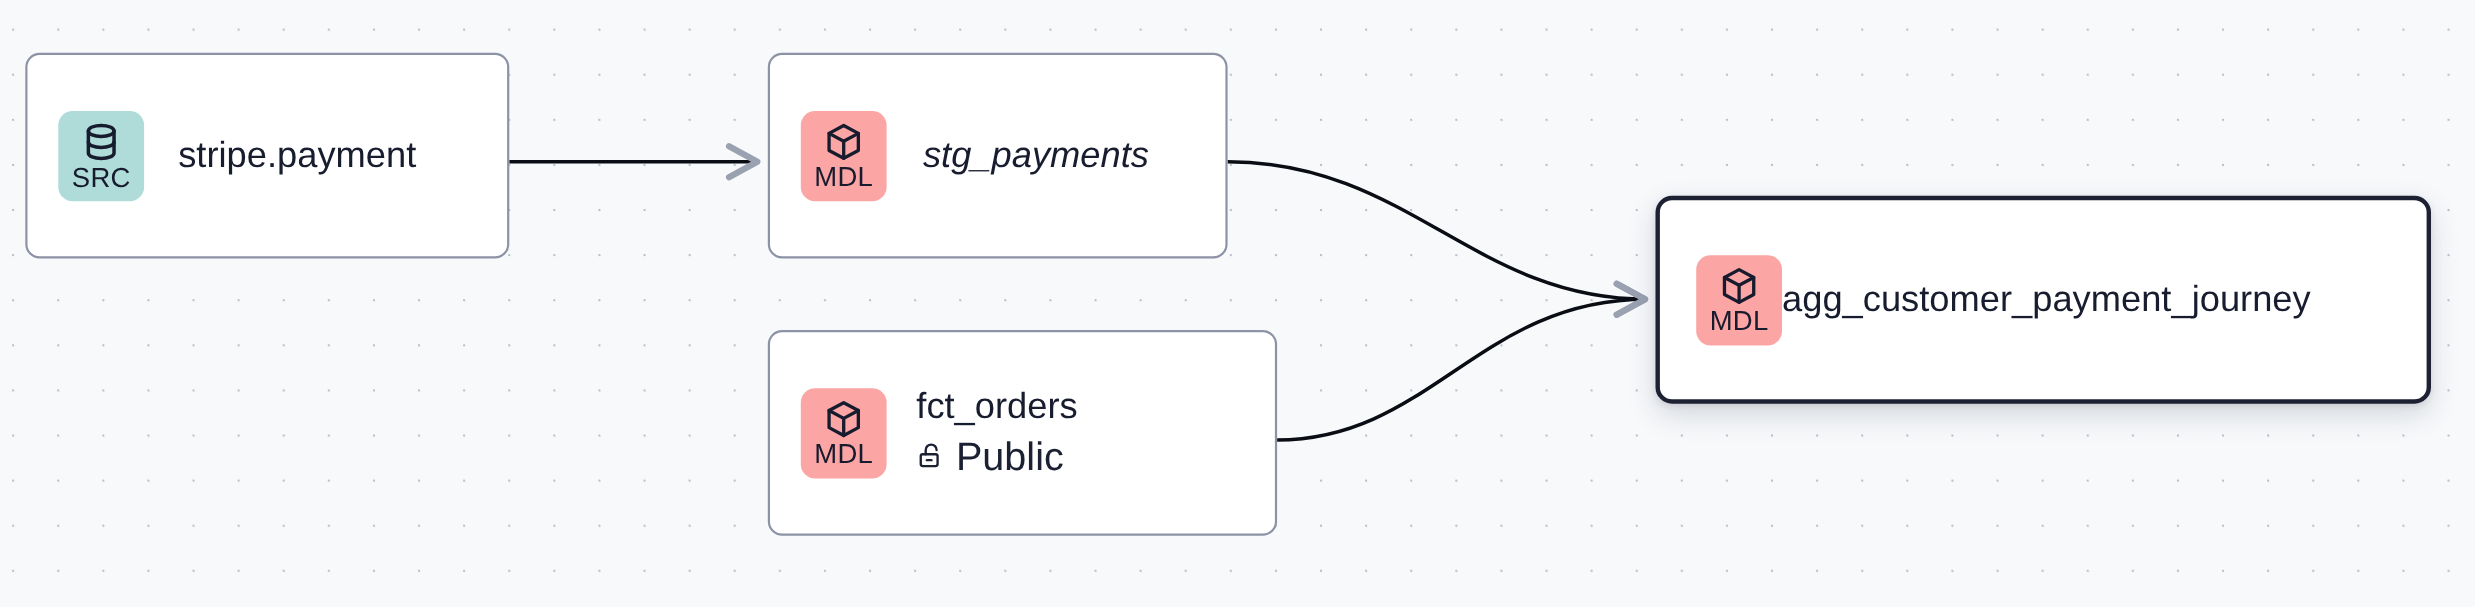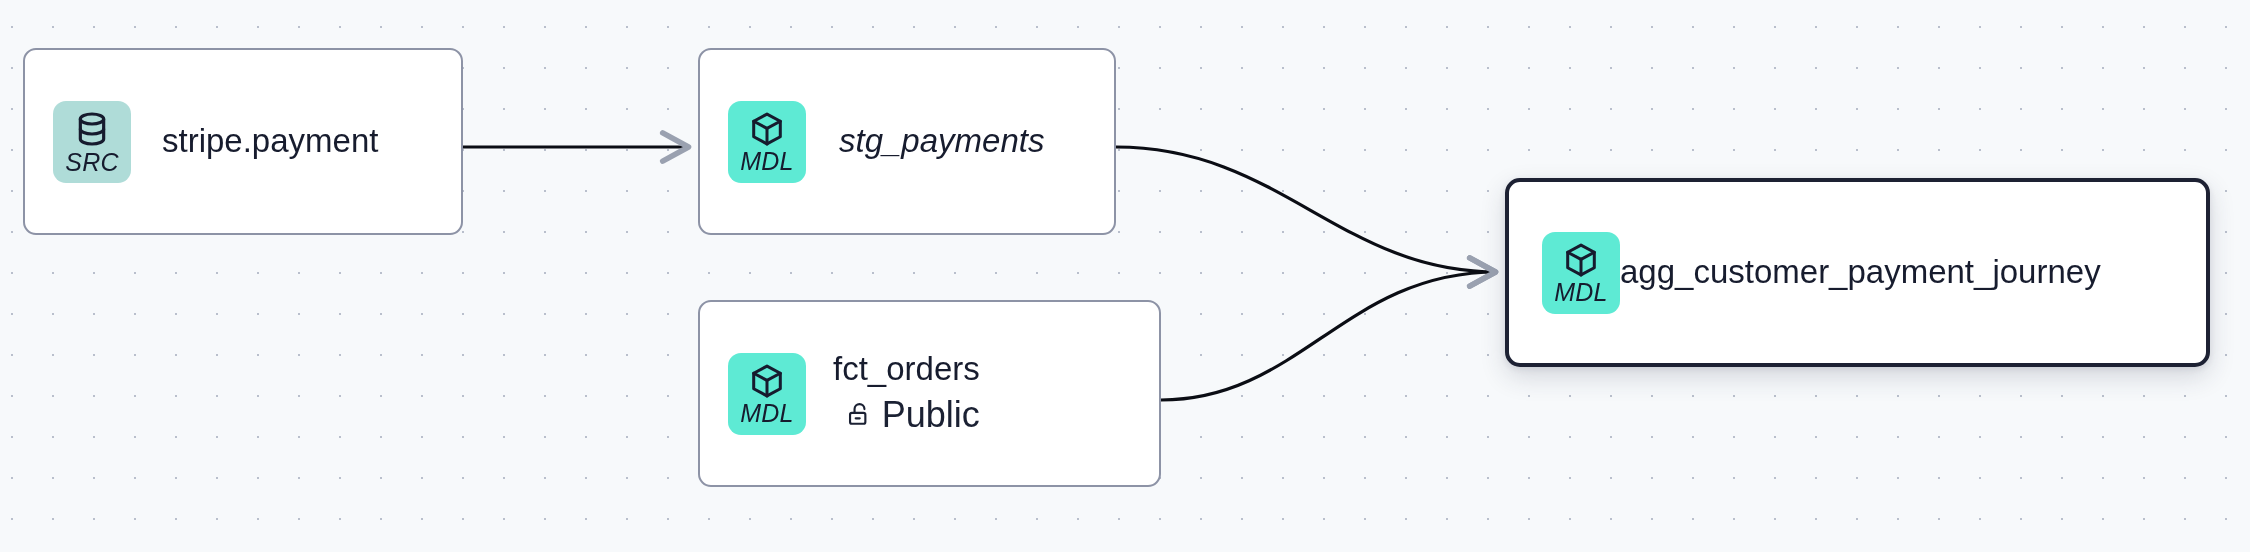--- a/index.html
+++ b/index.html
@@ -52,25 +52,24 @@
   .badge {
     flex: 0 0 auto;
     width: 78px;
     height: 82px;
     border-radius: 13px;
     display: flex;
     flex-direction: column;
     align-items: center;
     justify-content: center;
     gap: 1px;
-    font-style: italic;
   }
 
   .badge.src { background: #afdcd8; }
-  .badge.mdl { background: #5eead4; }
+  .badge.mdl { background: #fca5a5; }
 
   .badge svg { display: block; }
 
   .badge-label {
     font-size: 25px;
     line-height: 1;
     letter-spacing: 0.2px;
     color: #161b2e;
     font-family: "Liberation Sans", "DejaVu Sans", sans-serif;
   }
@@ -156,21 +155,21 @@
 
   <div class="node" style="left:698px; top:300px; width:463px; height:187px; padding-left:28px;">
     <div class="badge mdl">
       <svg width="38" height="38" viewBox="0 0 24 24" fill="none" stroke="#161b2e" stroke-width="1.9" stroke-linecap="round" stroke-linejoin="round">
         <path d="M12 2.6 L20.4 7.1 V16.9 L12 21.4 L3.6 16.9 V7.1 Z"></path>
         <path d="M3.6 7.1 L12 11.6 L20.4 7.1"></path>
         <path d="M12 11.6 V21.4"></path>
       </svg>
       <span class="badge-label">MDL</span>
     </div>
-    <div class="node-text" style="margin-left:27px;align-items:flex-end;">
+    <div class="node-text" style="margin-left:27px;">
       <div class="node-title">fct_orders</div>
       <div class="node-sub">
         <svg width="27" height="27" viewBox="0 0 24 24" fill="none" stroke="#1b2133" stroke-width="1.9" stroke-linecap="round" stroke-linejoin="round">
           <rect x="3.6" y="10.6" width="13.6" height="9.6" rx="1.6"></rect>
           <path d="M7.6 10.6 V7.2 a4.4 4.4 0 0 1 8.8 0"></path>
           <path d="M8.6 15.4 h3.6"></path>
         </svg>
         <span>Public</span>
       </div>
     </div>

